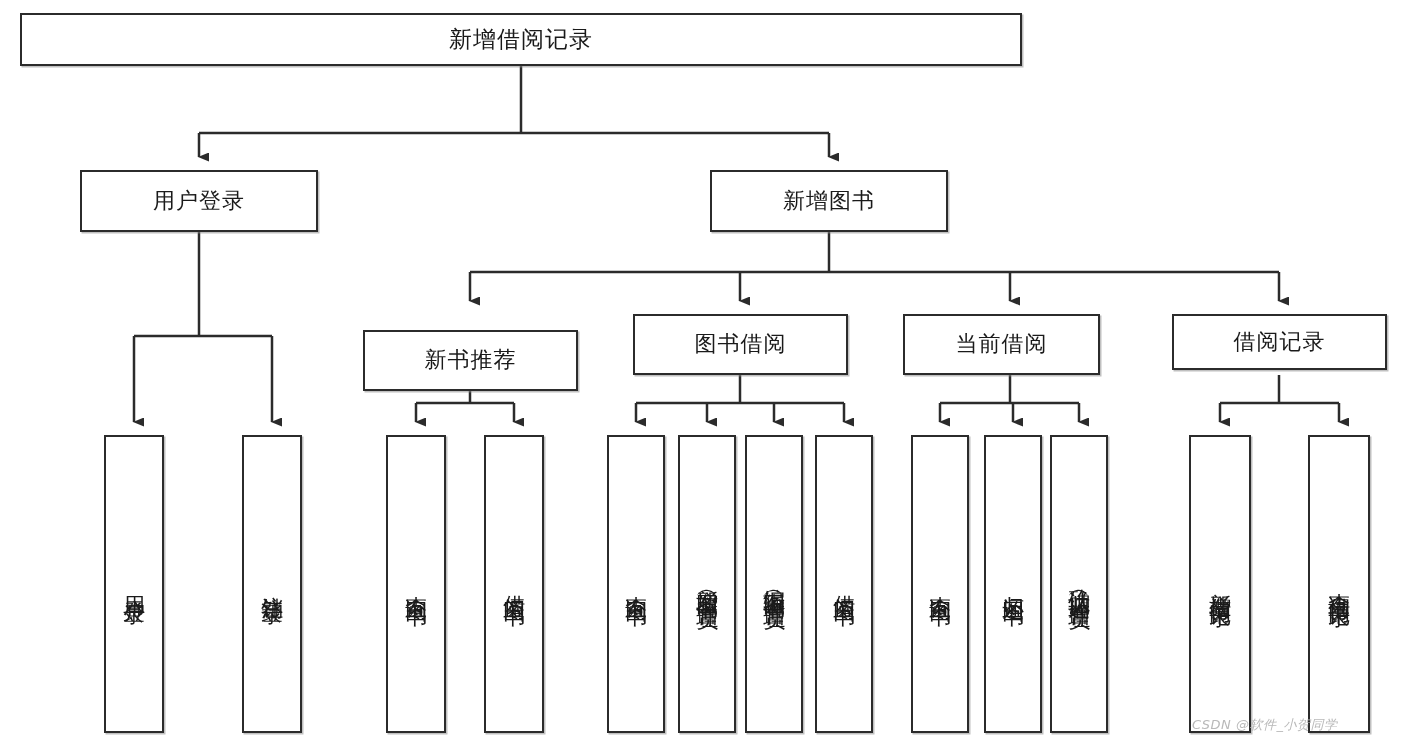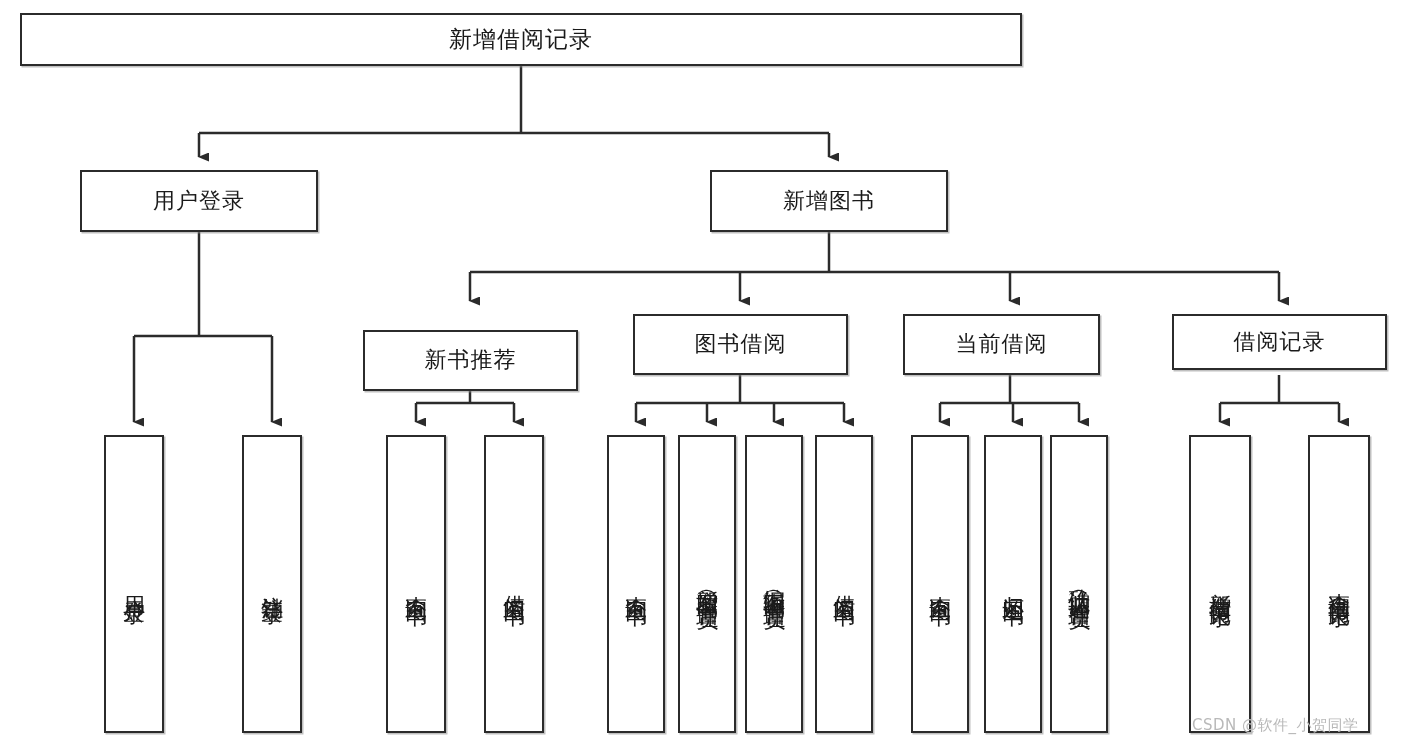--- a/index.html
+++ b/index.html
@@ -56,23 +56,24 @@
     padding-bottom: 6px;
   }
   .node-v .vtext {
     writing-mode: vertical-rl;
     text-orientation: upright;
     display: block;
   }
   .watermark {
     position: absolute;
     color: #b9b9b9;
-    font-size: 15px;
+    font-size: 13px;
     white-space: nowrap;
     letter-spacing: 0.5px;
+    font-style: italic;
   }
 </style>
 </head>
 <body>
 
 <div id="canvas">
 
   <svg class="wires" viewBox="0 0 1405 747" xmlns="http://www.w3.org/2000/svg">
     <defs>
       <marker id="arrowhead" markerWidth="9" markerHeight="11" refX="4.5" refY="10" orient="auto" markerUnits="userSpaceOnUse">

